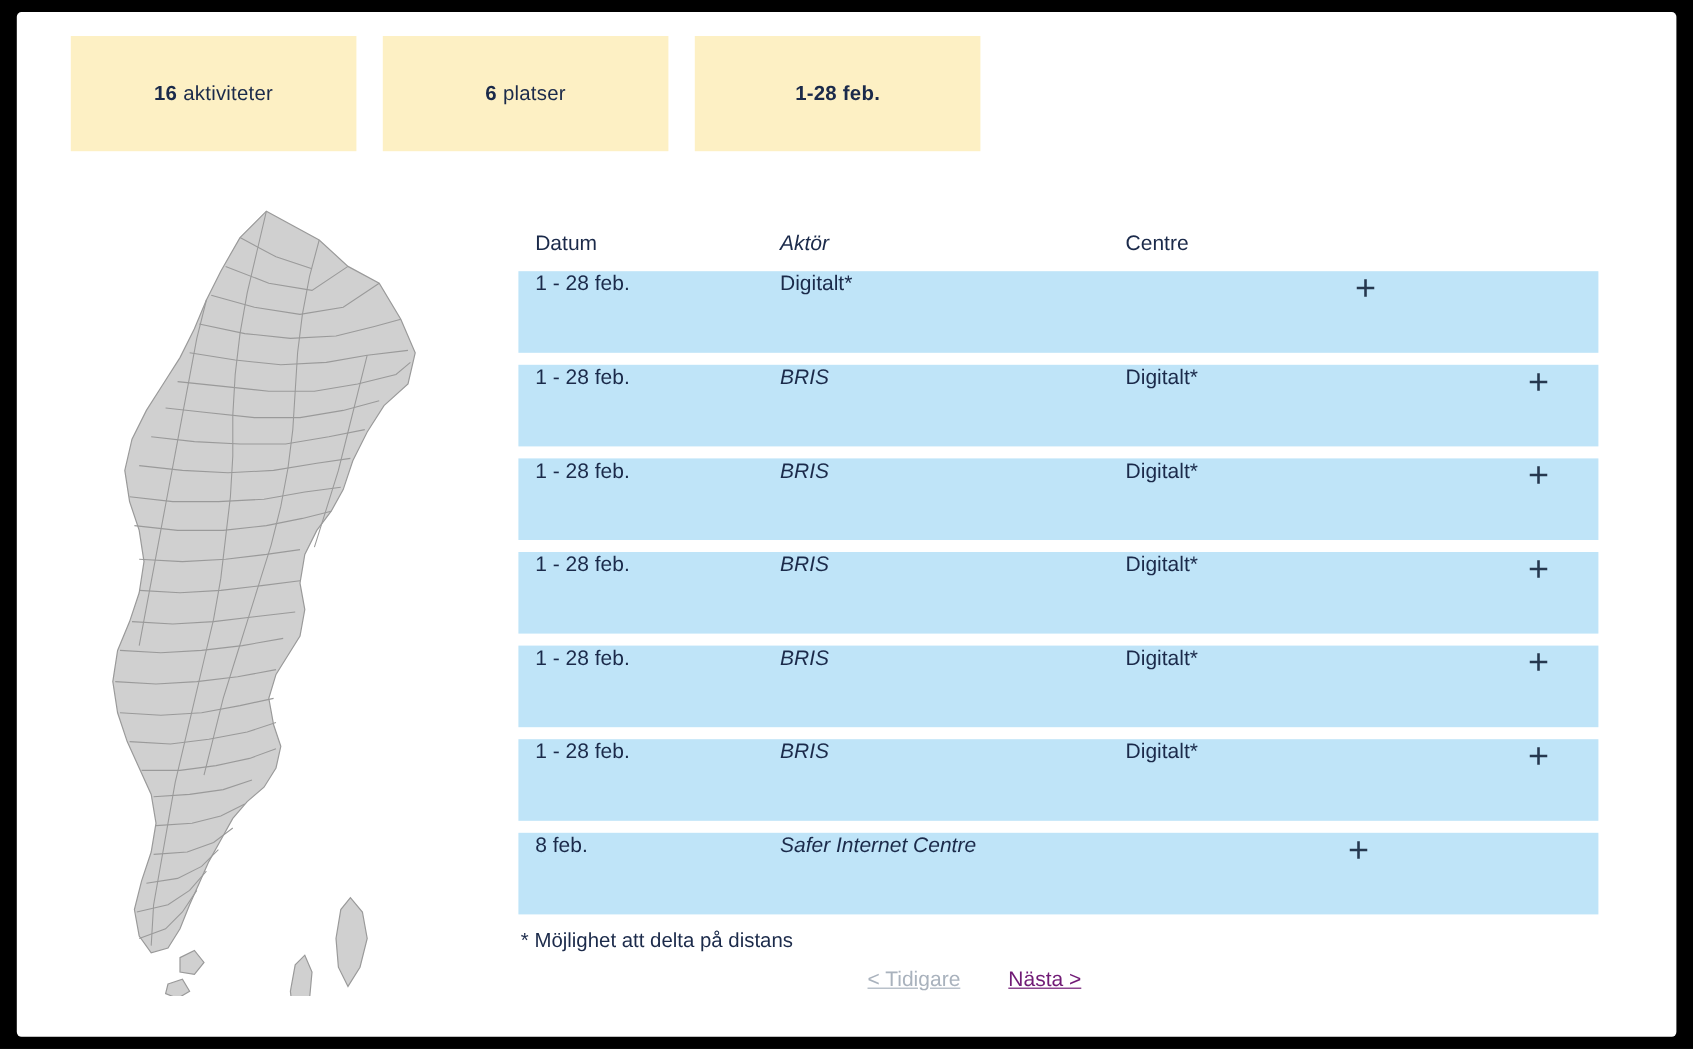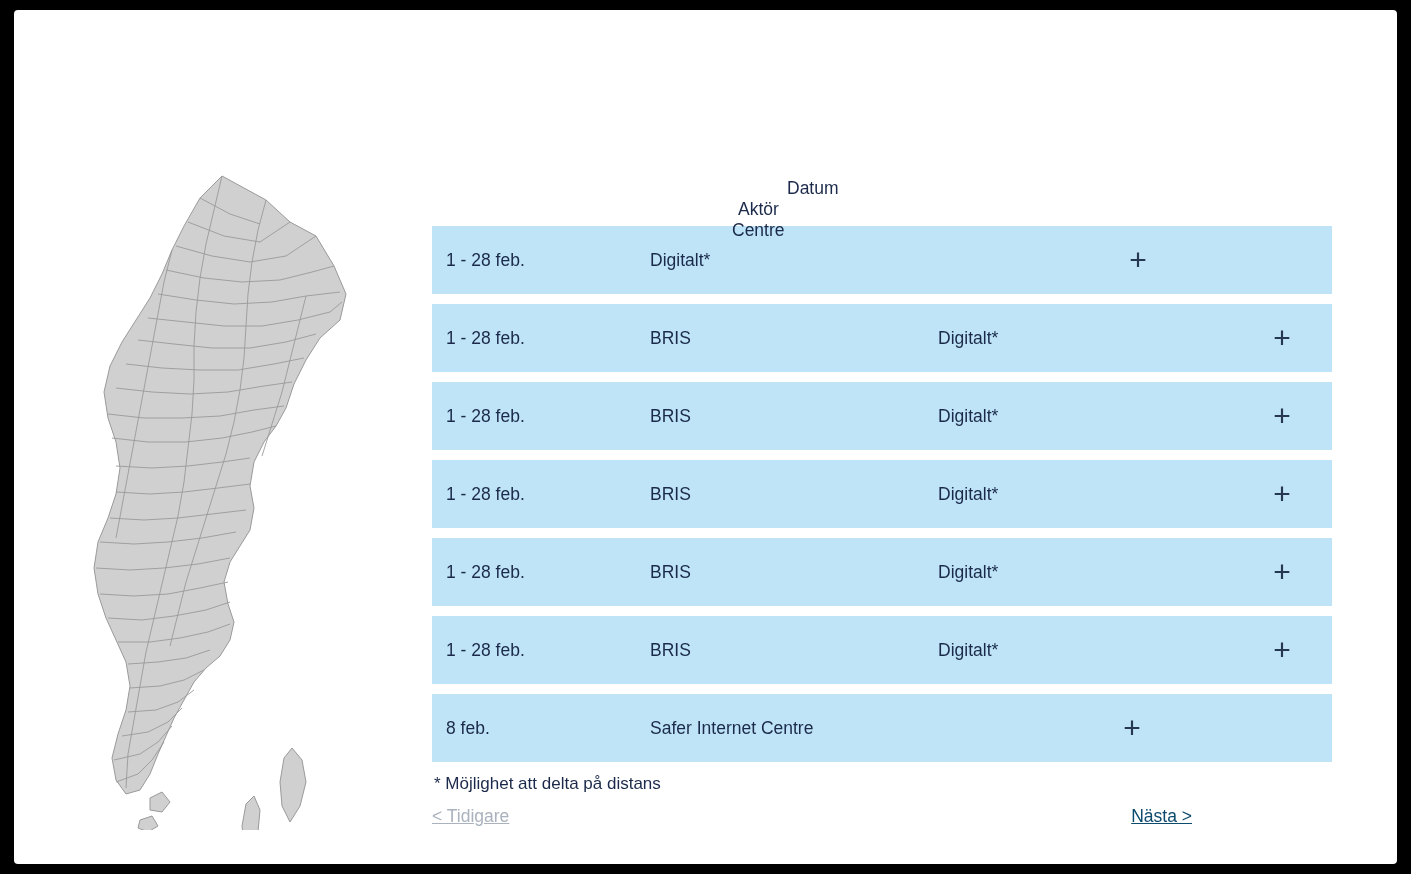--- a/index.html
+++ b/index.html
@@ -65,30 +65,29 @@
     left: 418px;
     top: 168px;
     width: 900px;
   }
   .thead {
     display: flex;
     height: 48px;
     align-items: center;
     color: #1b2a4a;
     font-size: 17.5px;
-    flex-direction: column;
   }
   .col-date { width: 218px; padding-left: 14px; box-sizing: border-box; }
-  .col-actor { width: 288px; }
+  .col-actor { width: 288px; font-style: italic; }
   .col-place { width: 300px; }
   .col-plus { flex: 1; text-align: center; }
 
   .row {
     display: flex;
-    align-items: center;
+    align-items: flex-start;
     height: 68px;
     background: #bfe4f8;
     margin-bottom: 10px;
     color: #1b2a4a;
     font-size: 17.5px;
   }
   .row .col-plus {
     font-size: 30px;
     line-height: 1;
     color: #26384f;
@@ -98,37 +97,51 @@
   }
   .footnote {
     margin-top: 12px;
     padding-left: 2px;
     font-size: 17px;
     color: #1b2a4a;
   }
   .pager {
     margin-top: 12px;
     display: flex;
-    justify-content: space-between;
+    justify-content: center;
     gap: 40px;
     padding-right: 140px;
   }
   .pager a {
     font-size: 17.5px;
     text-decoration: underline;
     cursor: pointer;
   }
   .pager .prev { color: #a9b2bd; }
-  .pager .next { color: #0c4a6e; }
+  .pager .next { color: #701a75; }
 </style>
 </head>
 <body>
 
 <div class="page">
 
+  <div class="chips">
+    <div class="chip">
+      <span class="num">16</span>
+      <span>aktiviteter</span>
+    </div>
+    <div class="chip">
+      <span class="num">6</span>
+      <span>platser</span>
+    </div>
+    <div class="chip single">
+      <span class="num">1-28 feb.</span>
+      <span></span>
+    </div>
+  </div>
 
   <div class="map-wrap">
     <svg width="360" height="660" viewBox="0 0 360 660" xmlns="http://www.w3.org/2000/svg">
       <g fill="#d0d0d0" stroke="#9a9a9a" stroke-width="1">
 
         <path d="M168 6 L212 30 L236 52 L262 66 L280 96 L292 124 L286 150 L266 168 L252 190 L240 214
                  L232 238 L222 256 L210 272 L200 292 L196 316 L200 338 L196 360 L186 376 L176 392
                  L170 412 L174 434 L180 452 L176 470 L166 486 L152 498 L140 512 L130 530 L120 548
                  L112 566 L104 584 L96 604 L86 620 L72 624 L62 610 L58 588 L64 564 L72 540 L76 516
                  L72 492 L62 470 L52 448 L44 424 L40 398 L44 372 L54 348 L62 324 L66 298 L62 272

